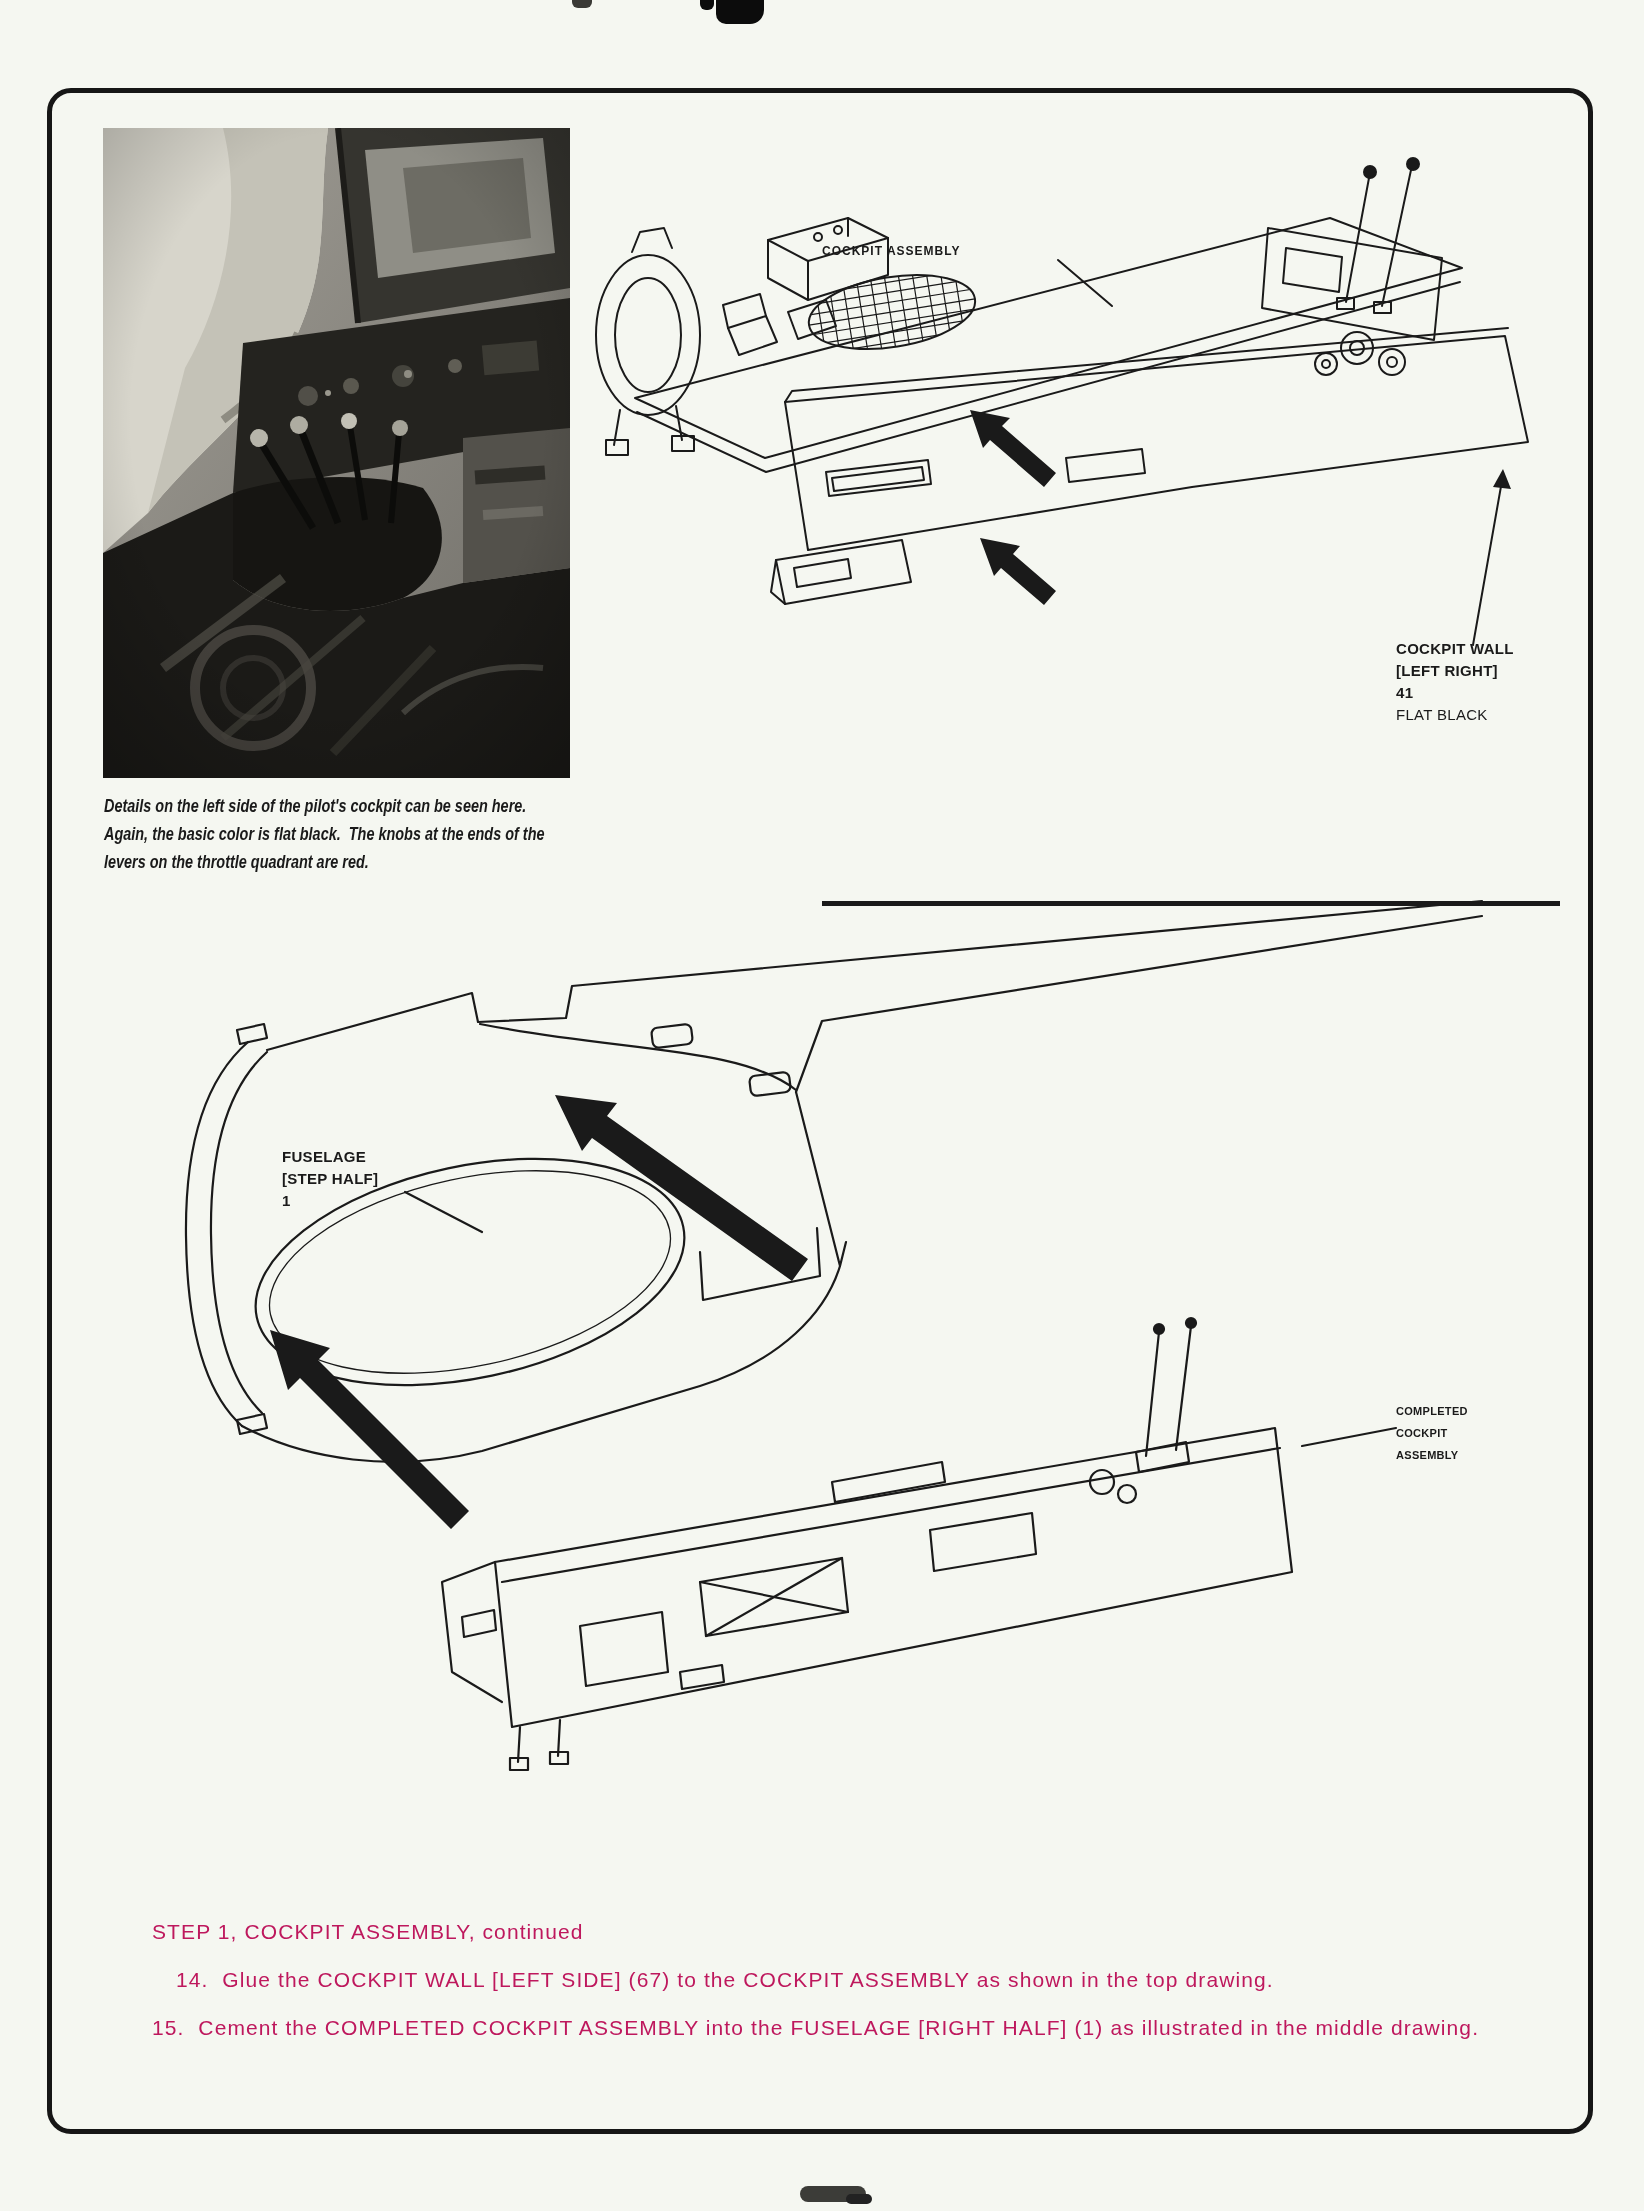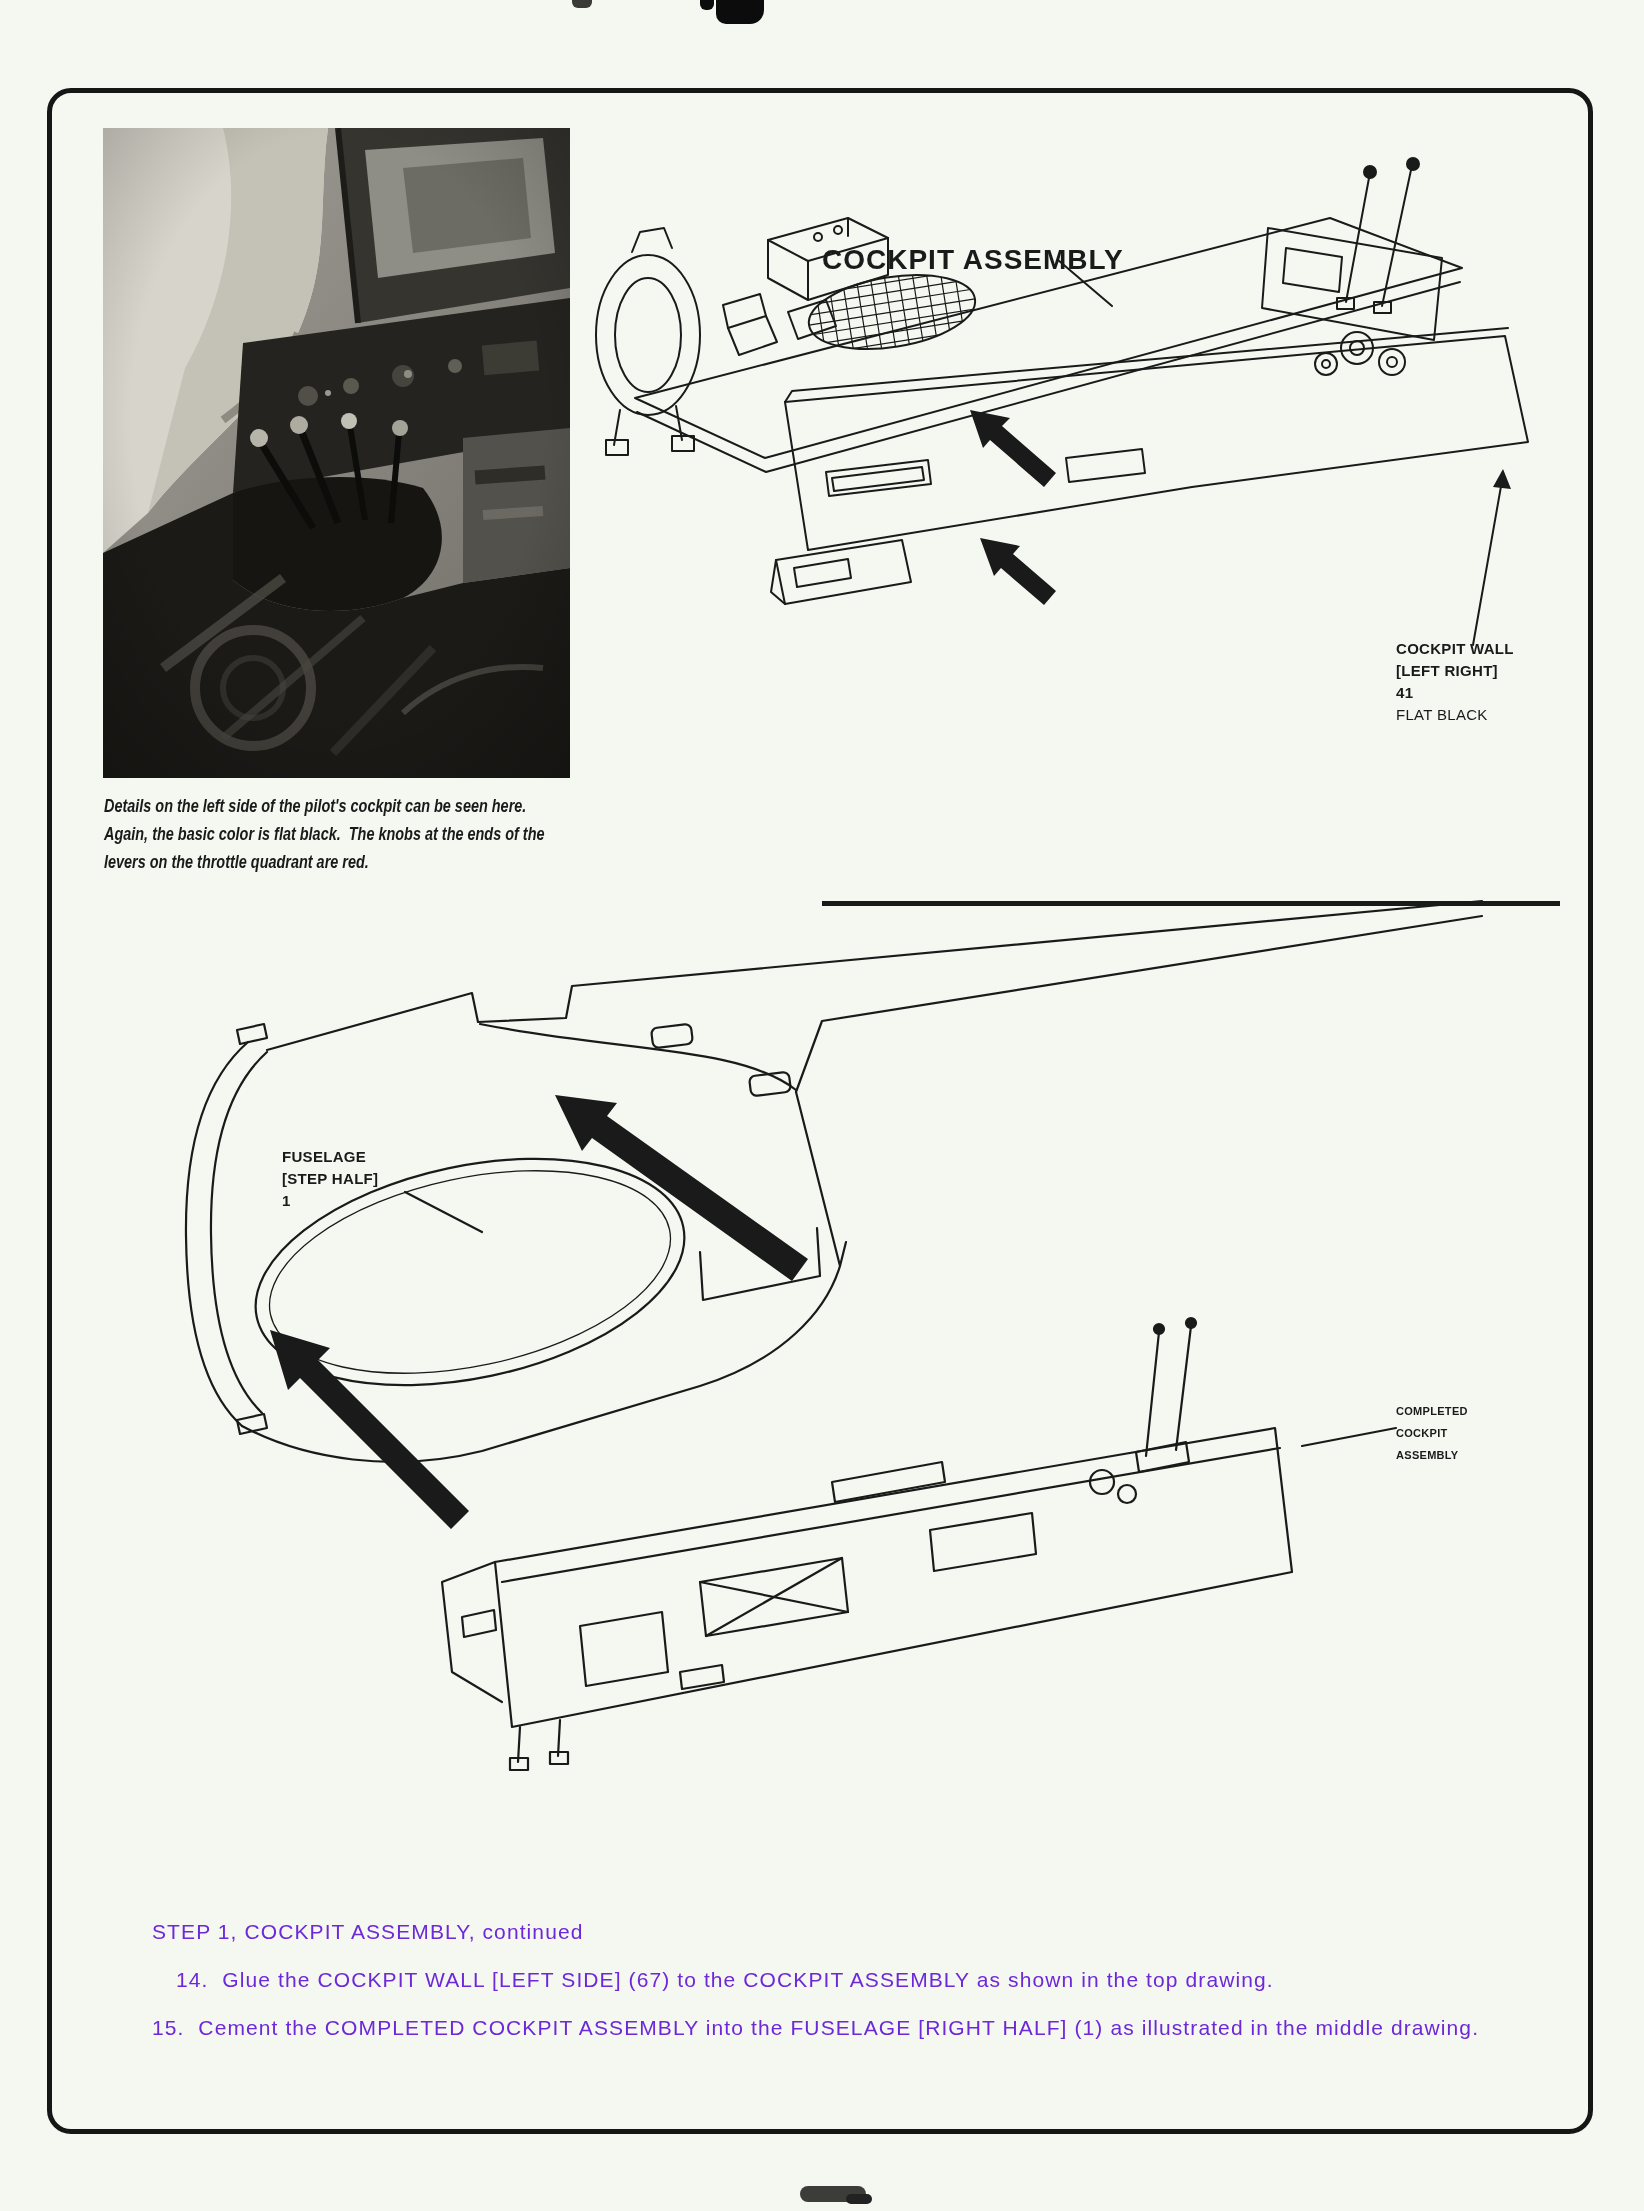--- a/index.html
+++ b/index.html
@@ -18,27 +18,27 @@
     box-shadow:inset 0 0 0 1px rgba(0,0,0,.35);
   }
   .caption{
     position:absolute;left:104px;top:792px;width:660px;
     font-weight:bold;font-style:italic;font-size:19px;line-height:28px;
     transform:scaleX(.76);transform-origin:0 0;
   }
   .caption-line{white-space:pre;}
   .diagram{position:absolute;overflow:visible;}
   .diagram-label{position:absolute;font-weight:bold;text-align:left;}
-  .label-ca{left:822px;top:244px;font-size:28px;letter-spacing:1px;text-align:left;white-space:pre;}
+  .label-ca{left:822px;top:244px;font-size:12px;letter-spacing:1px;text-align:left;white-space:pre;}
   .label-wall{left:1396px;top:638px;width:160px;font-size:15px;line-height:22px;letter-spacing:.3px;}
   .label-wall .regular{font-weight:normal;}
   .label-fus{left:282px;top:1146px;width:160px;font-size:15px;line-height:22px;letter-spacing:.3px;}
   .label-comp{left:1396px;top:1400px;width:164px;font-size:11px;line-height:22px;letter-spacing:.3px;}
   .divider{position:absolute;left:822px;top:901px;width:738px;height:5px;background:#1a1a1a;}
-  .instr{position:absolute;left:152px;font-size:21px;letter-spacing:1.1px;white-space:pre;color:#6d28d9;}
+  .instr{position:absolute;left:152px;font-size:21px;letter-spacing:1.1px;white-space:pre;color:#be185d;}
   #instr-header{top:1920px;}
   #instr-14{top:1968px;margin-left:24px;}
   #instr-15{top:2016px;}
 </style>
 </head>
 <body>
 
 <div class="page">
 
   <div class="artifact" style="left:716px;top:0;width:48px;height:24px;border-radius:0 0 14px 10px;"></div>

